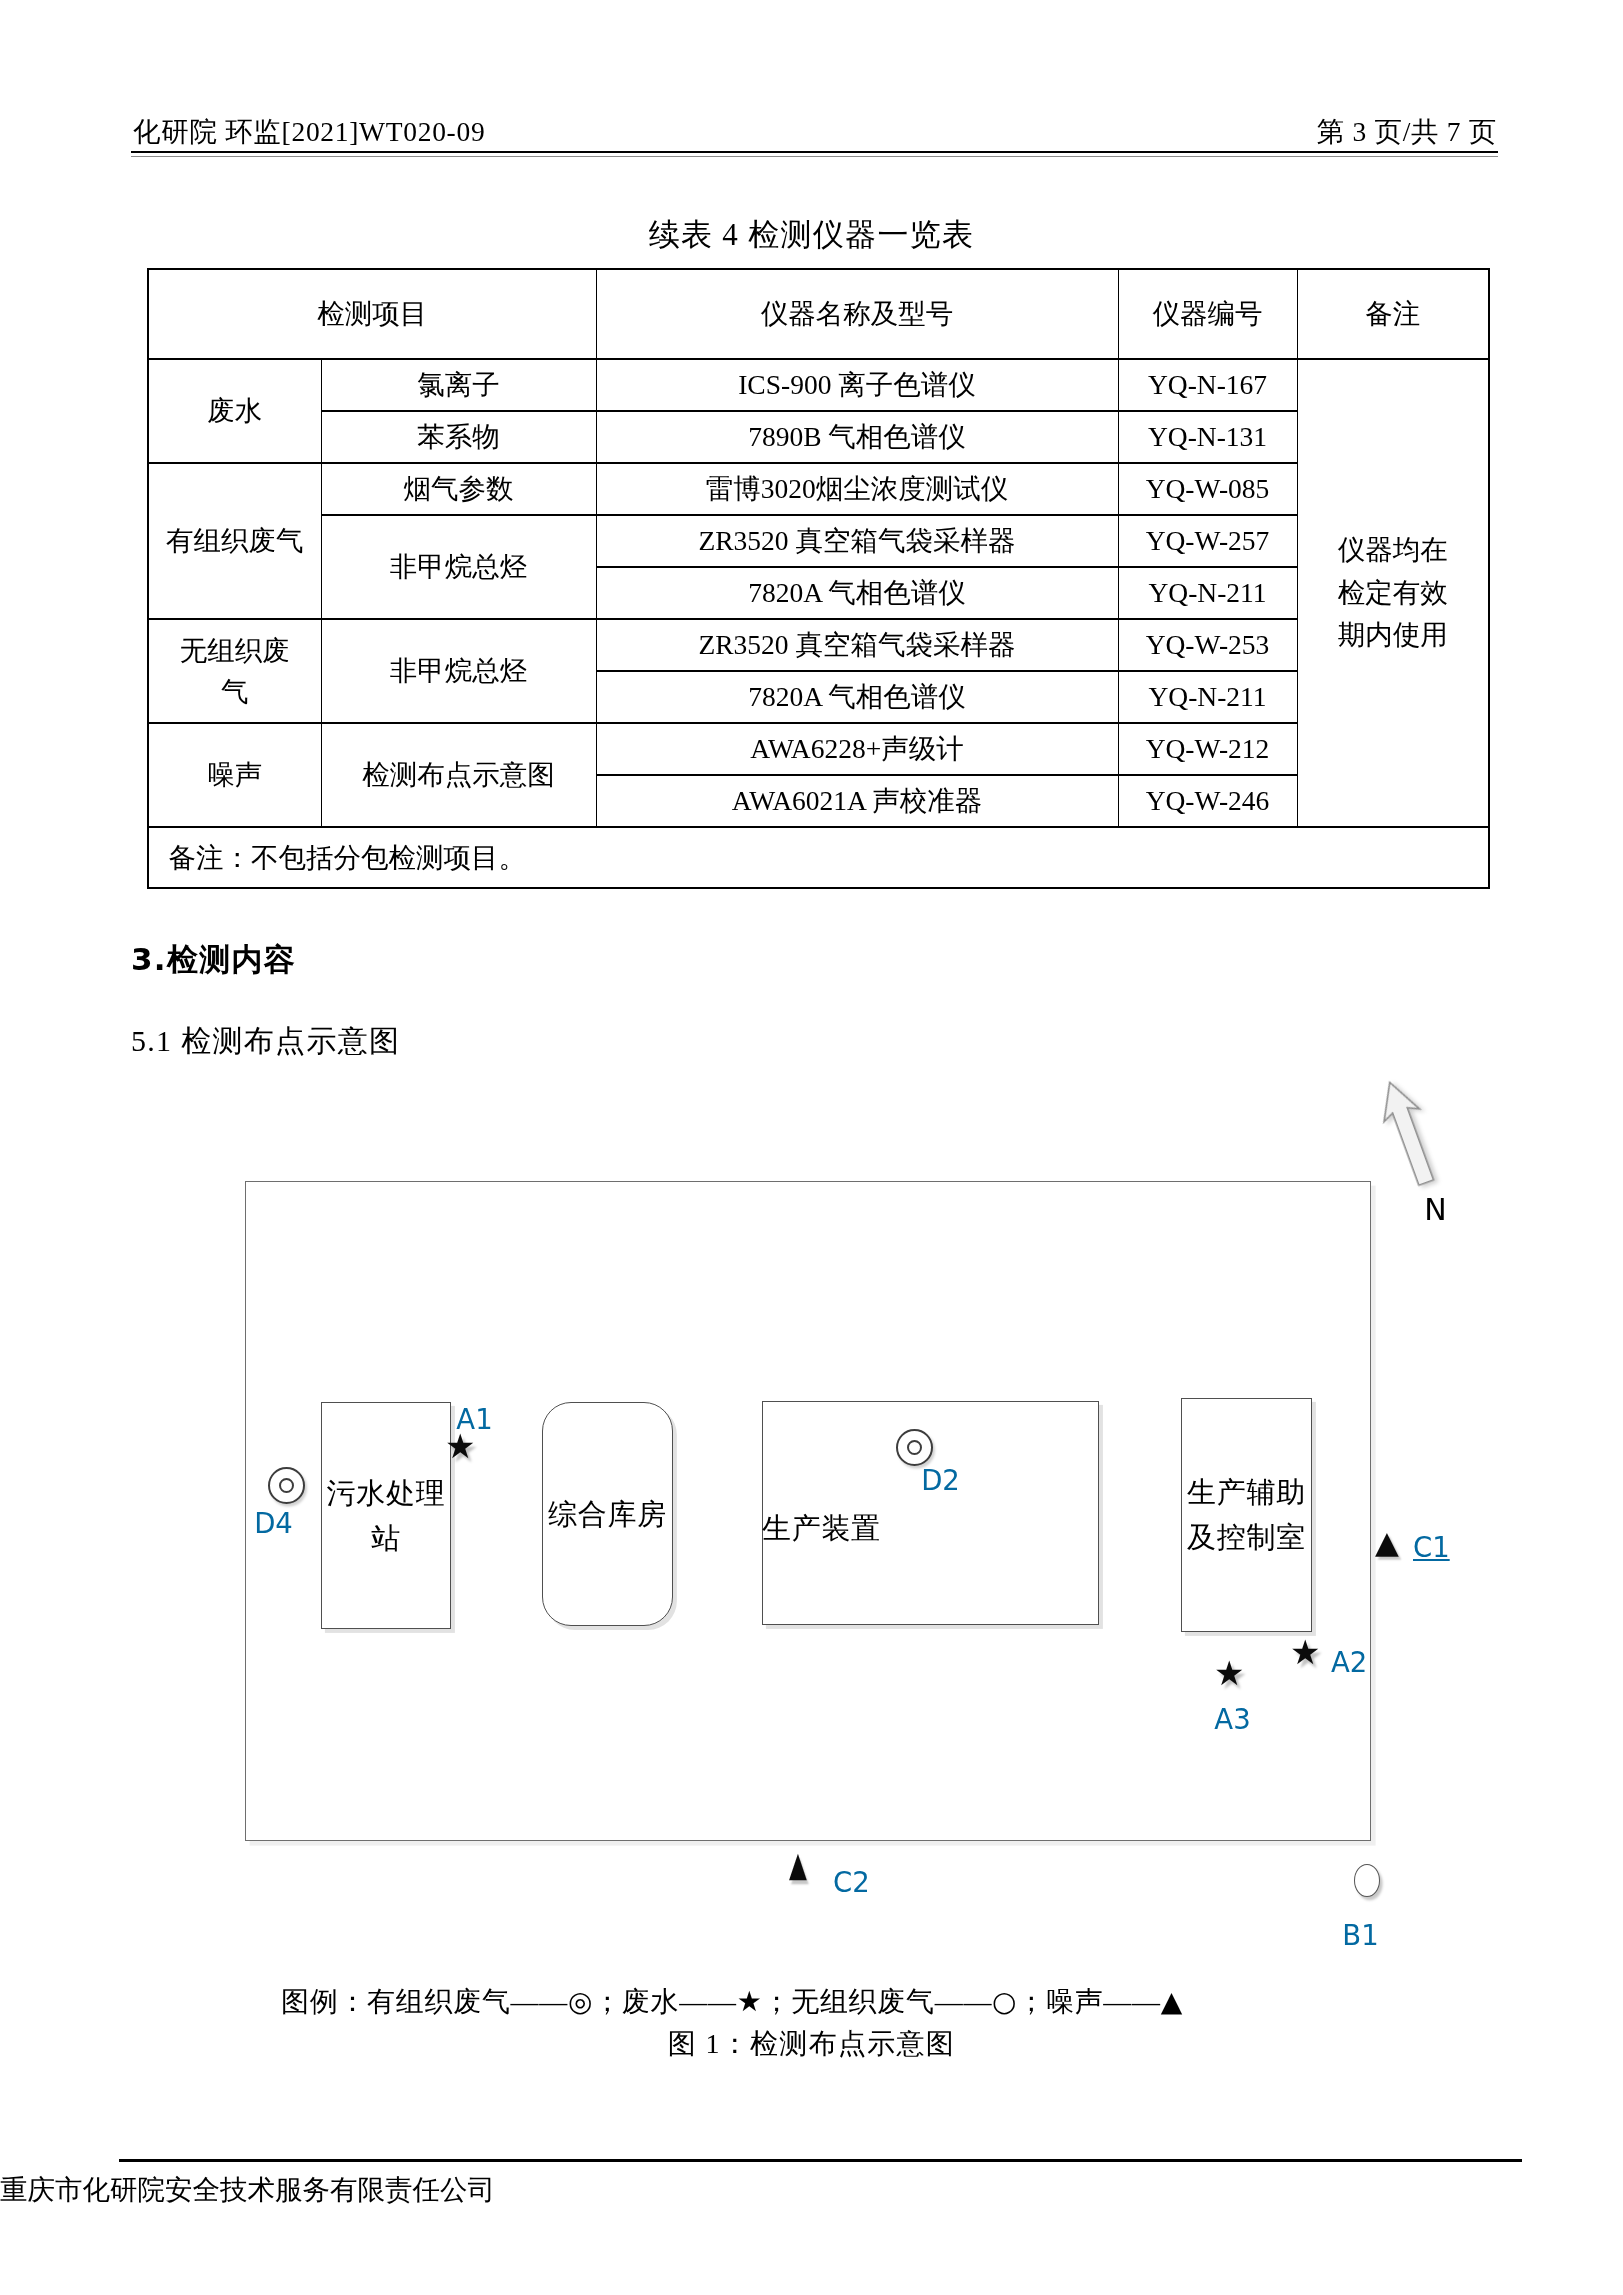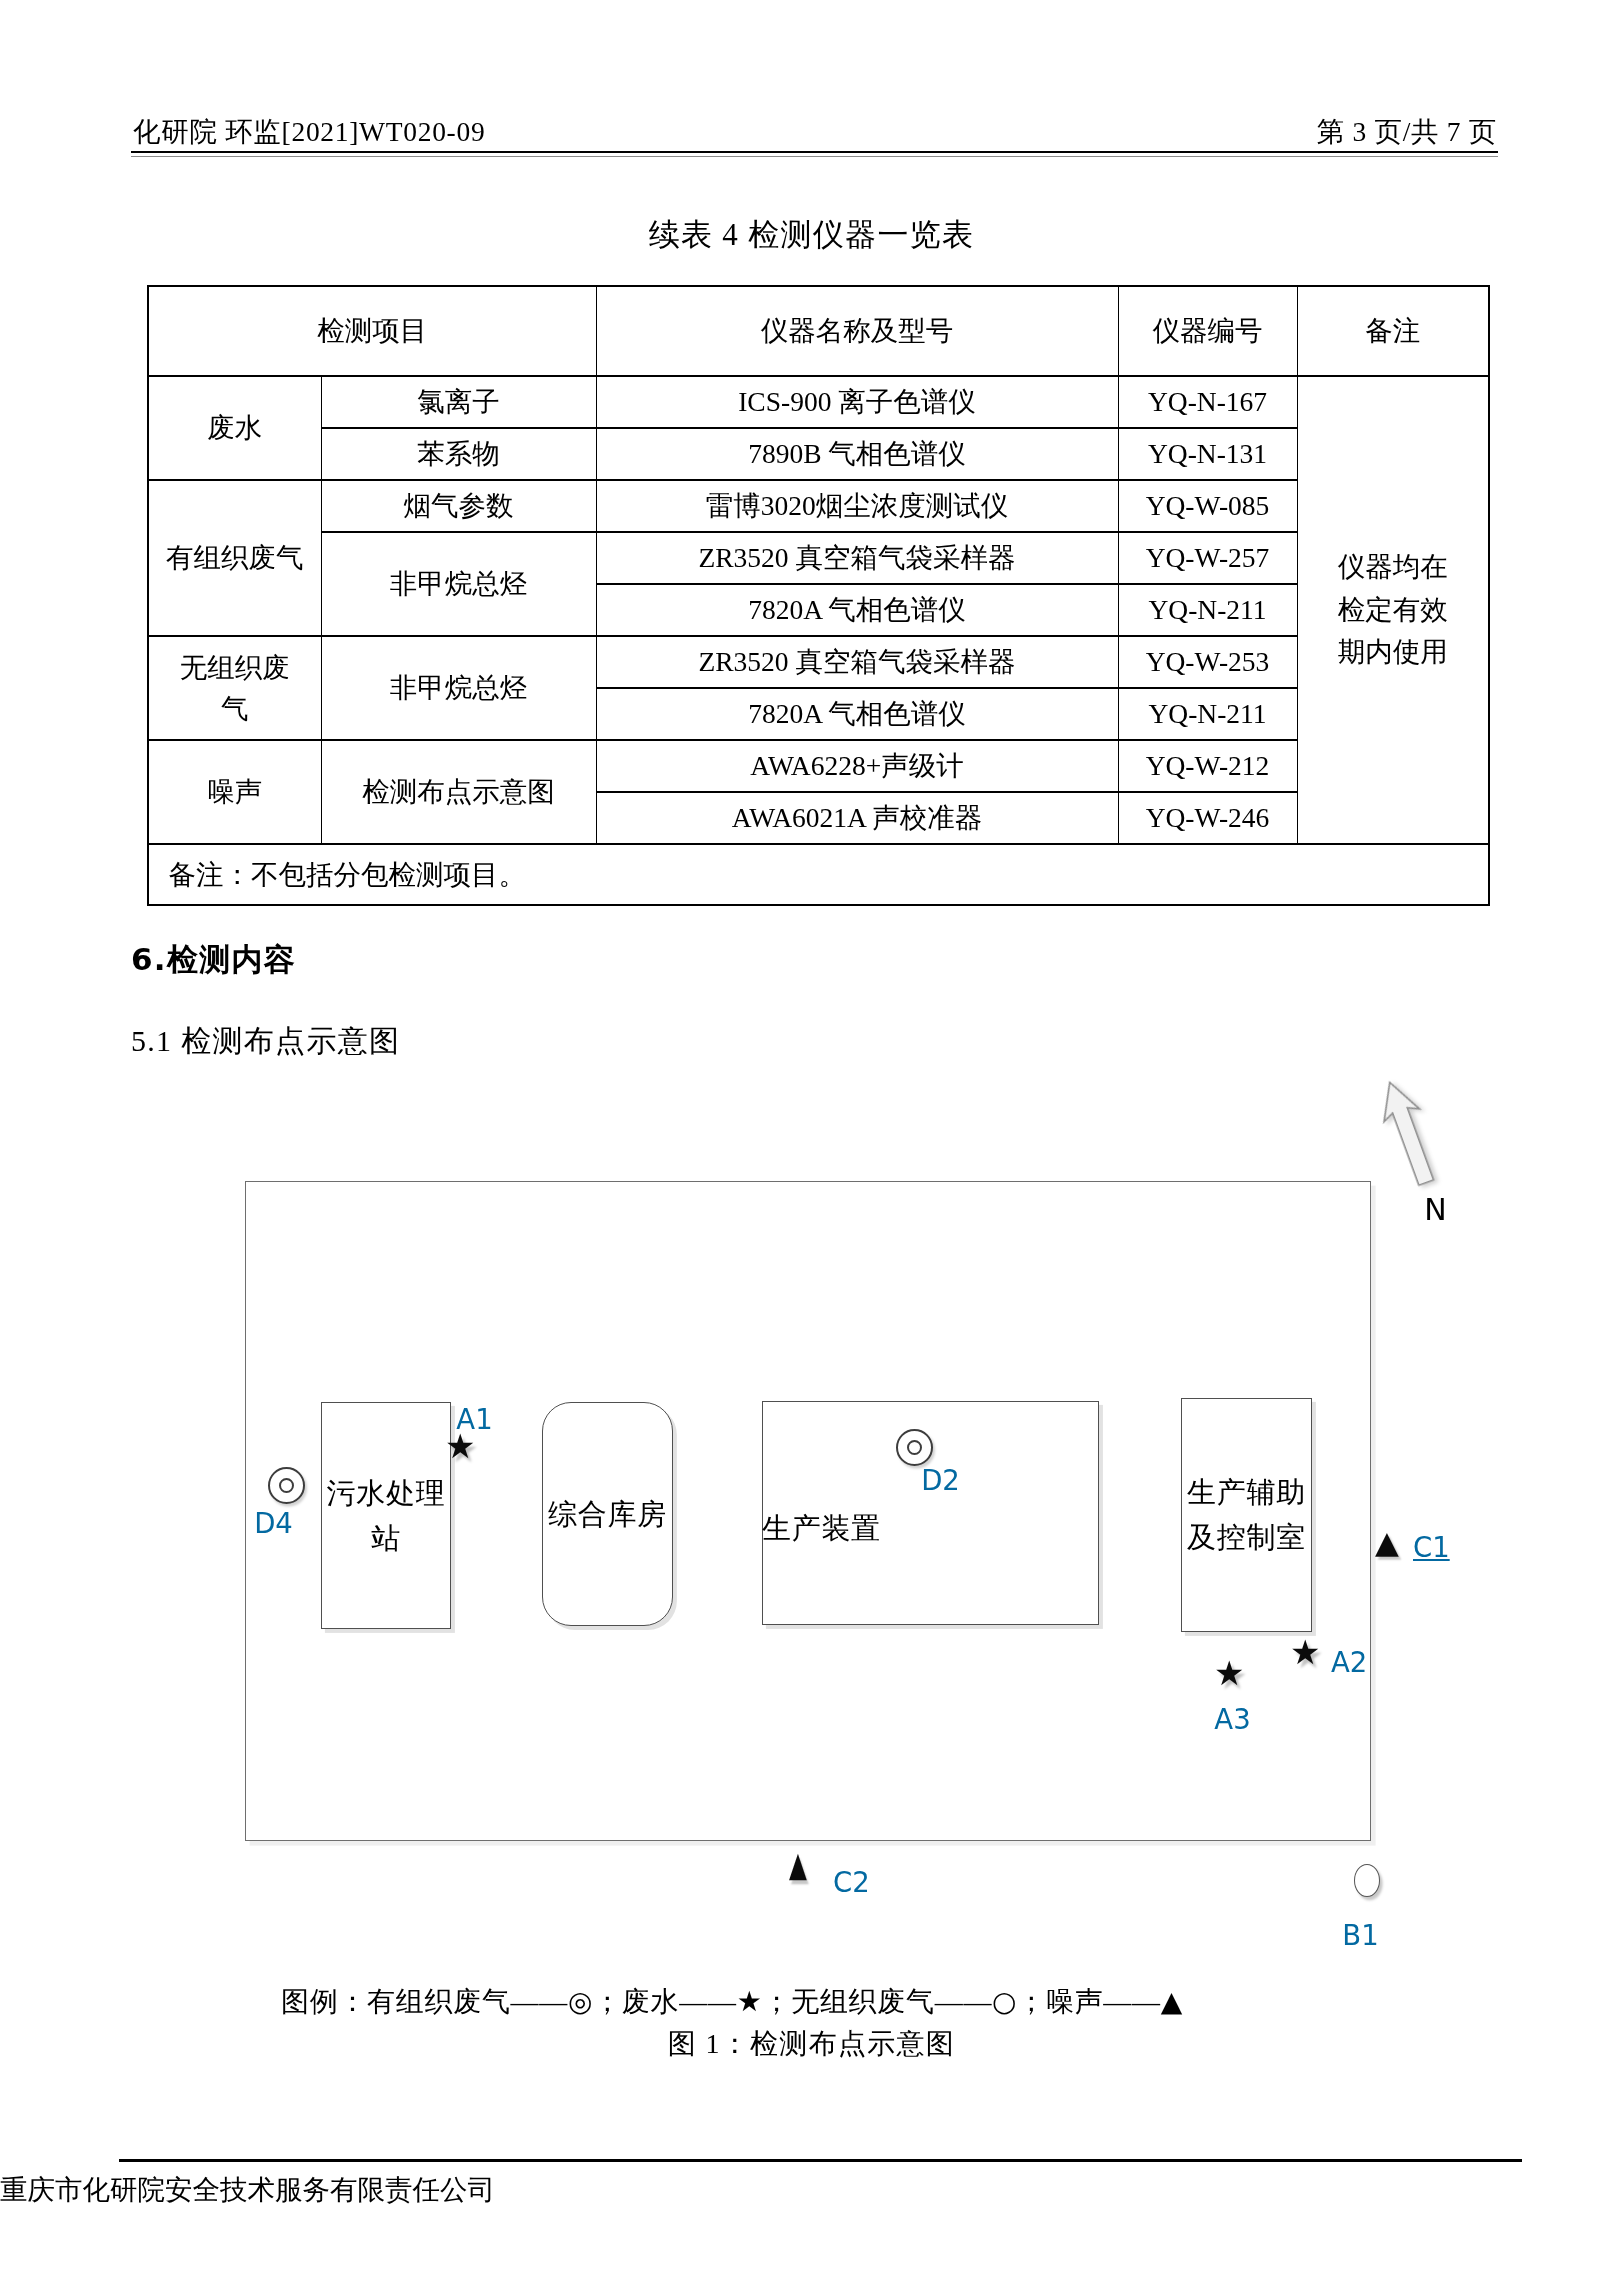--- a/index.html
+++ b/index.html
@@ -21,21 +21,21 @@
   #ftr-rule { left:119px; top:2159px; width:1403px; border-top:3.9px solid #000; }
   #ftr-text { left:0; top:2172px; width:1433px; text-align:left; font-size:27.5px; }
 
   
   #tbl-title { left:0; top:214px; width:1623px; text-align:center; font-size:31px; letter-spacing:1.3px; }
   #sec5  { left:131px; top:939px; font-size:31px; font-weight:bold;
            font-family:"DejaVu Sans","Liberation Sans",sans-serif; letter-spacing:1.3px;}
   #sec51 { left:131px; top:1021px; font-size:30px; letter-spacing:1.3px; }
 
   
-  #insttable { position:absolute; left:147px; top:285px; width:1341px;
+  #insttable { position:absolute; left:147px; top:268px; width:1341px;
     border-collapse:collapse; table-layout:fixed; font-size:27.5px; }
   #insttable th, #insttable td {
     border:1.3px solid #000; border-top-width:2.6px; border-bottom-width:2.6px;
     text-align:center; vertical-align:middle; padding:0 3.9px;
     font-weight:normal; overflow:hidden;
   }
   #insttable { border:2.6px solid #000; }
   #insttable tr.hrow { height:90px; }
   #insttable tr.drow { height:52px; }
   #insttable tr.nrow { height:61px; }
@@ -171,21 +171,21 @@
     <tr class="drow">
       <td>AWA6021A 声校准器</td>
       <td>YQ-W-246</td>
     </tr>
     <tr class="nrow">
       <td colspan="5" class="note">备注：不包括分包检测项目。</td>
     </tr>
   </tbody>
     </table>
 
-  <div class="abs" id="sec5">6.检测内容</div>
+  <div class="abs" id="sec5">3.检测内容</div>
   <div class="abs" id="sec51">5.1 检测布点示意图</div>
 
   <div class="abs" id="site-rect"></div>
 
   <svg class="abs" id="north-arrow" viewBox="0 0 80 170">
     <polygon points="40,3 11,57 28,49 28,167 52,167 52,49 69,57" fill="#f2f2f2" stroke="#8f8f8f" stroke-width="2.5" stroke-linejoin="miter"></polygon>
   </svg>
   <div class="abs sans" id="n-label">N</div>
 
   <div class="abs bldg" id="bldg-sewage">

